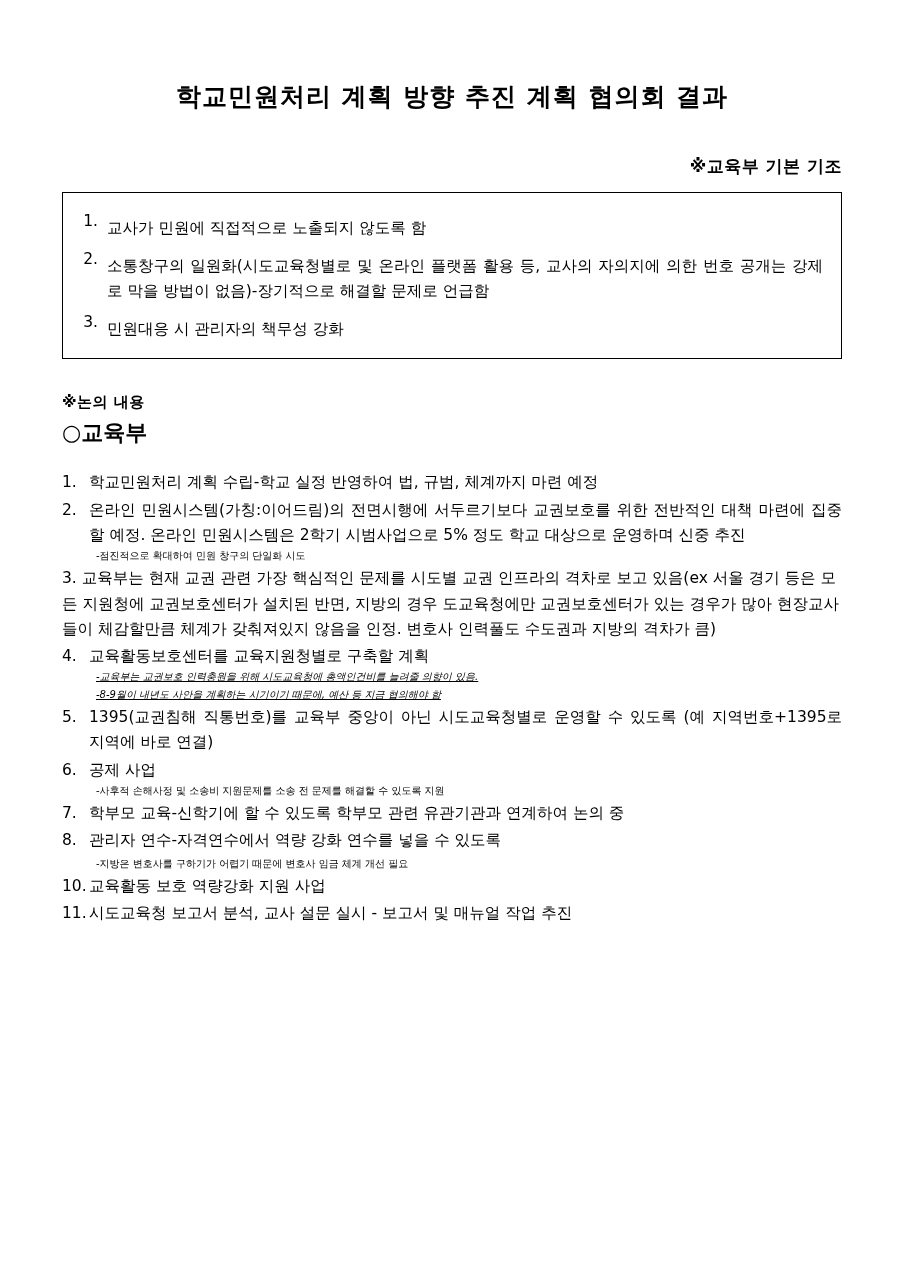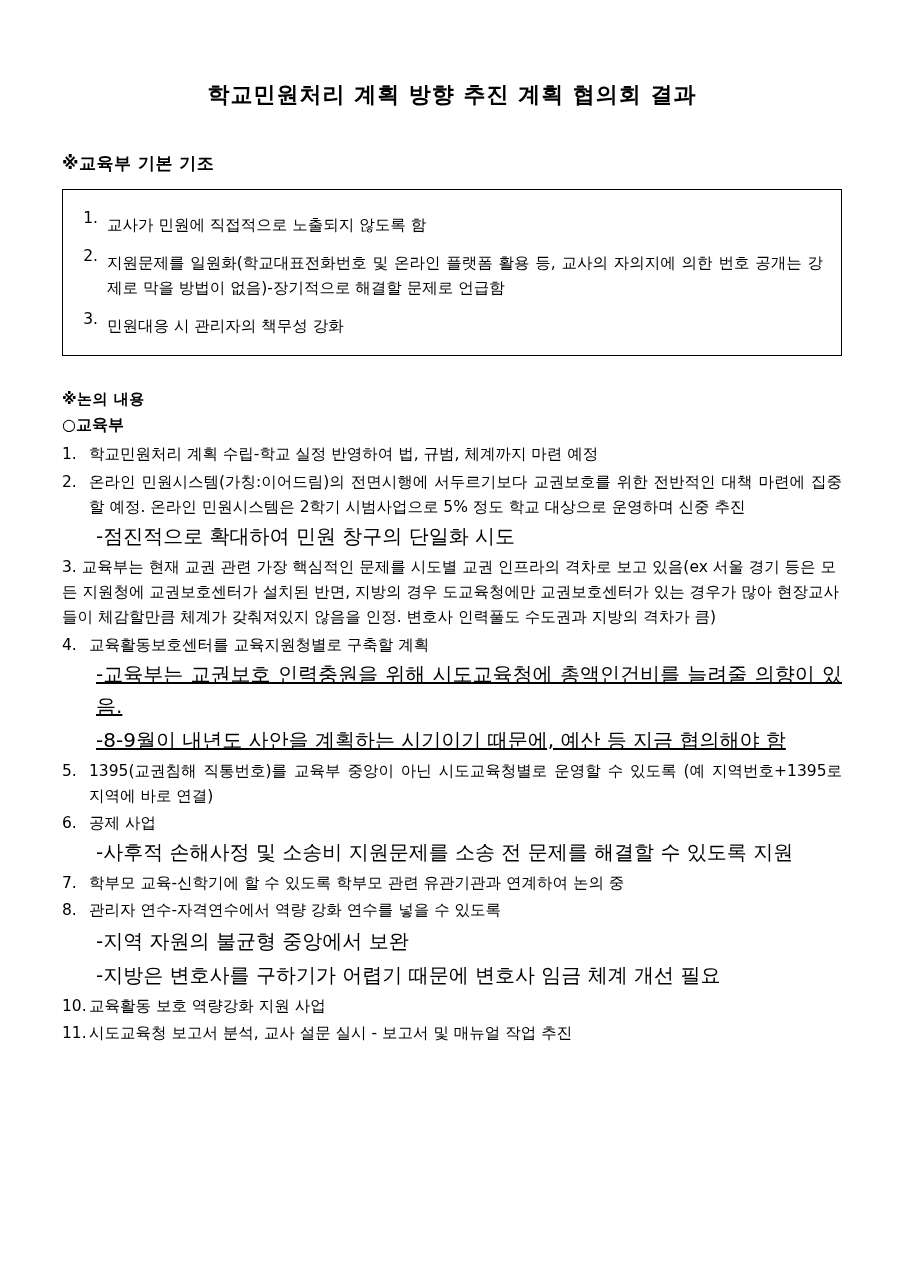--- a/index.html
+++ b/index.html
@@ -15,31 +15,32 @@
   }
   .page {
     width: 904px;
     min-height: 1280px;
     box-sizing: border-box;
     padding: 62px 62px 40px 62px;
     position: relative;
   }
   .doc-title {
     text-align: center;
-    font-size: 22px;
+    font-size: 25px;
     font-weight: bold;
     letter-spacing: 1px;
     margin: 18px 0 42px 0;
     white-space: pre;
   }
   .section-head {
     font-size: 17px;
     font-weight: bold;
     margin: 0 0 14px 0;
     letter-spacing: 0.5px;
+    text-align: right;
   }
   .box {
     border: 1px solid #000000;
     box-sizing: border-box;
     padding: 16px 18px 16px 14px;
     margin: 0 0 34px 0;
   }
   .box ol {
     margin: 0;
     padding: 0;
@@ -66,23 +67,23 @@
     text-justify: inter-character;
     margin-top: 7px;
   }
   .sec2-head {
     font-size: 15px;
     font-weight: bold;
     margin: 0 0 6px 0;
     letter-spacing: 0.5px;
   }
   .sub-head {
-    font-size: 16px;
-    font-weight: bold;
-    margin: 0 0 6px 0;
+    font-size: 22px;
+    font-weight: bold;
+    margin: 0 0 22px 0;
   }
   .items {
     margin: 0;
     padding: 0;
     list-style: none;
   }
   .item {
     font-size: 15.5px;
     line-height: 1.63;
     margin: 0 0 2px 0;
@@ -109,49 +110,50 @@
   .item.flush .text-block {
     text-align: justify;
     text-justify: inter-character;
   }
   .subitems {
     margin: 0;
     padding: 0;
     list-style: none;
   }
   .subitem {
-    font-size: 20px;
+    font-size: 10px;
     line-height: 1.63;
     padding-left: 34px;
     text-align: justify;
     text-justify: inter-character;
     margin: 0 0 1px 0;
   }
   .subitem.underline span.u {
     text-decoration: underline;
+    font-style: italic;
   }
 </style>
 </head>
 <body>
 
 <div class="page">
 
   <h1 class="doc-title">학교민원처리 계획 방향 추진 계획 협의회 결과</h1>
 
   <div class="section-head">※교육부 기본 기조</div>
 
   <div class="box">
     <ol>
       <li>
         <span class="num">1.</span>
         <span class="txt">교사가 민원에 직접적으로 노출되지 않도록 함</span>
       </li>
       <li>
         <span class="num">2.</span>
-        <span class="txt">지원문제를 일원화(학교대표전화번호 및 온라인 플랫폼 활용 등, 교사의 자의지에 의한 번호 공개는 강제로 막을 방법이 없음)-장기적으로 해결할 문제로 언급함</span>
+        <span class="txt">소통창구의 일원화(시도교육청별로 및 온라인 플랫폼 활용 등, 교사의 자의지에 의한 번호 공개는 강제로 막을 방법이 없음)-장기적으로 해결할 문제로 언급함</span>
       </li>
       <li>
         <span class="num">3.</span>
         <span class="txt">민원대응 시 관리자의 책무성 강화</span>
       </li>
     </ol>
   </div>
 
   <div class="sec2-head">※논의 내용</div>
   <div class="sub-head">○교육부</div>
@@ -221,21 +223,20 @@
 
     <li class="item">
       <div class="row">
         <span class="marker">8.</span>
         <span class="body">관리자 연수-자격연수에서 역량 강화 연수를 넣을 수 있도록</span>
       </div>
     </li>
 
     <li class="item flush">
       <ul class="subitems">
-        <li class="subitem">-지역 자원의 불균형 중앙에서 보완</li>
         <li class="subitem">-지방은 변호사를 구하기가 어렵기 때문에 변호사 임금 체계 개선 필요</li>
       </ul>
     </li>
 
     <li class="item">
       <div class="row">
         <span class="marker">10.</span>
         <span class="body">교육활동 보호 역량강화 지원 사업</span>
       </div>
     </li>

